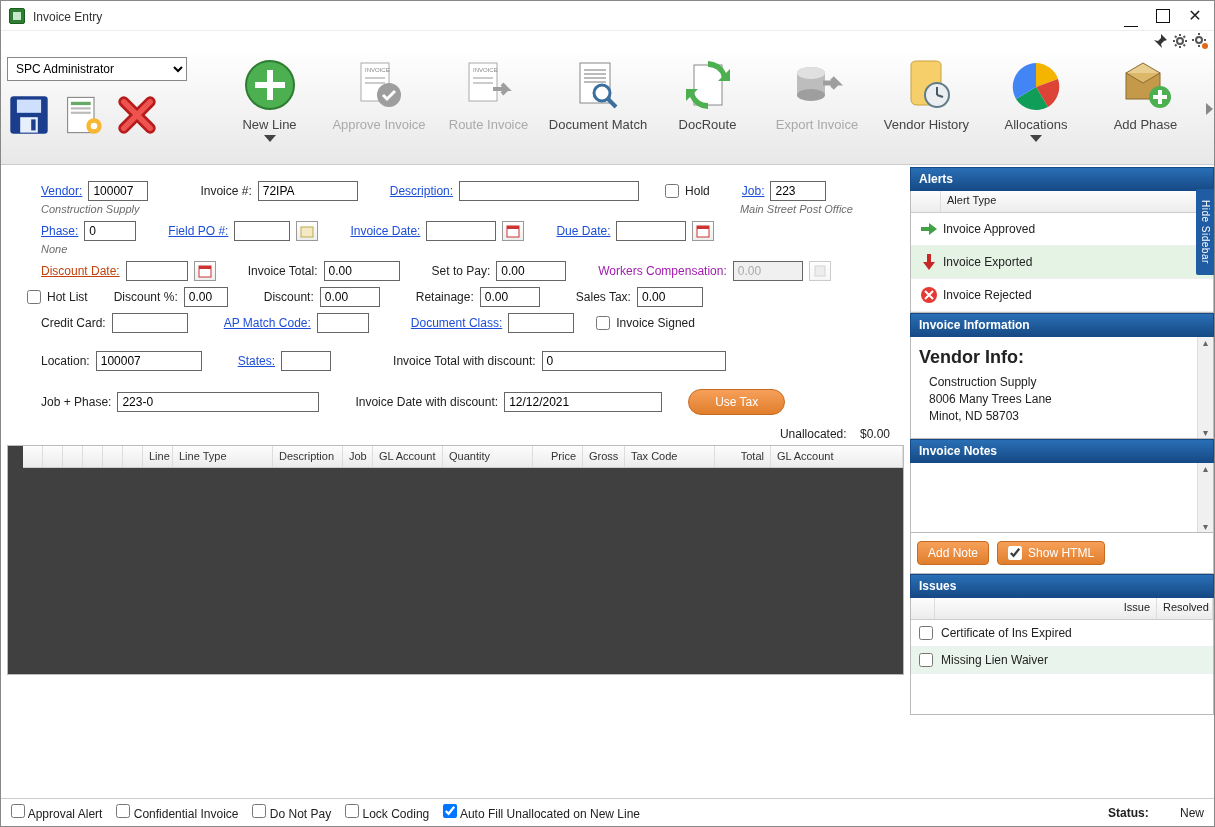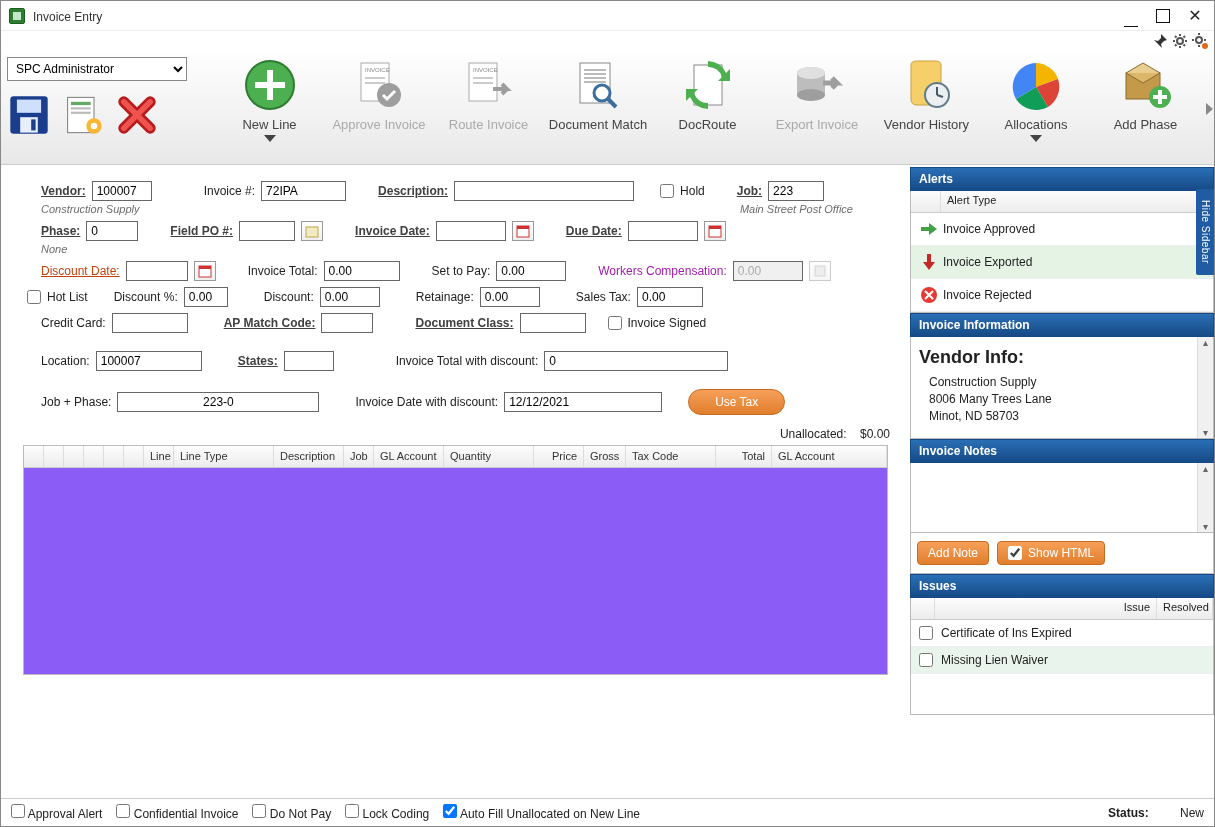--- a/index.html
+++ b/index.html
@@ -31,32 +31,32 @@
   .toolbar .bigbtn.disabled .lbl { color:#aaa; }
   .toolbar .bigbtn svg { width:56px; height:56px; }
   .toolbar .arrowdown { position:absolute; bottom:-10px; left:50%; transform:translateX(-50%); width:0; height:0; border-left:6px solid transparent; border-right:6px solid transparent; border-top:7px solid #444;}
   .toolbar .rightarrow { position:absolute; right:1px; top:50%; transform:translateY(-50%); width:0; height:0; border-top:6px solid transparent; border-bottom:6px solid transparent; border-left:7px solid #888;}
   
   .body { flex:1; display:flex; min-height:0;}
   .main { flex:1; display:flex; flex-direction:column; padding:12px 0 0 0; position:relative; }
   .form { padding:4px 20px 0 40px; font-size:12px; }
   .row { display:flex; align-items:center; gap:6px; margin-bottom:6px; flex-wrap:wrap;}
   .lbl { white-space:nowrap; }
-  .link { color:#404040; text-decoration:underline; cursor:pointer;font-weight:bold; }
+  .link { color:#1d4ed8; text-decoration:underline; cursor:pointer; }
   .red  { color:#c2410c; text-decoration:underline; cursor:pointer;}
   input[type=text].fld { height:20px; border:1px solid #666; padding:0 4px; font-size:12px; background:#fff;}
   input[type=text].ro  { background:#f0f0f0;}
   .sublabel { color:#6c6c6c; font-style:italic; font-size:11px; }
   .calbtn { width:22px; height:20px; border:1px solid #999; background:linear-gradient(#fff,#eee); display:inline-flex; align-items:center; justify-content:center;}
   .calbtn svg{ width:14px; height:14px;}
-  .selected { background:#cfe6ff;text-align:center; }
+  .selected { background:#cfe6ff; }
   .usetax { background:linear-gradient(#f7a05a,#e07e2c); color:#fff; border:1px solid #c56a1e; border-radius:14px; height:26px; padding:0 26px; font-size:12px;}
   .unalloc { text-align:right; padding:6px 20px 4px 0; font-size:12px;}
   
-  .grid { border:1px solid #bbb; margin:0 22px; height:230px; background:#8b5cf6; overflow:hidden;}
+  .grid { border:1px solid #bbb; margin:0 6px; height:230px; background:#404040; overflow:hidden;padding-left:15px;}
   .grid .ghead { display:flex; background:linear-gradient(#fdfdfd,#ececec); border-bottom:1px solid #ccc; height:22px; font-size:11px; color:#333;}
   .grid .ghead div { border-right:1px solid #ddd; padding:4px 6px; white-space:nowrap; overflow:hidden;}
   
   .sidebar { width:304px; border-left:0; display:flex; flex-direction:column; position:relative; margin-top:2px;}
   .panelhead { background:linear-gradient(#2a6fb6,#164a86); color:#fff; font-weight:600; font-size:12px; padding:4px 8px; border:1px solid #164a86;}
   .panelbody { border:1px solid #bbb; border-top:none; background:#fff; font-size:12px;}
   .alerttable .ahead { background:linear-gradient(#fdfdfd,#ececec); border-bottom:1px solid #ccc; display:flex; height:22px;}
   .alerttable .ahead div { padding:3px 6px; font-size:11px; border-right:1px solid #ddd;}
   .alertrow { display:flex; align-items:center; gap:4px; padding:6px 8px; border-bottom:1px solid #eee;}
   .alertrow.sel { background:#e4f3e4;}
@@ -245,21 +245,21 @@
 
   <div class="body">
     <div class="main">
       <div class="form">
 
         <div class="row">
           <span class="lbl link">Vendor:</span>
           <input type="text" class="fld" style="width: 60px;" value="100007">
           <span style="width:40px"></span>
           <span class="lbl">Invoice #:</span>
-          <input type="text" class="fld" style="width: 85px;" value="72IPA">
+          <input type="text" class="fld" style="width: 100px;" value="72IPA">
           <span style="width:20px"></span>
           <span class="lbl link">Description:</span>
           <input type="text" class="fld" style="width: 180px;" value="">
           <span style="width:14px"></span>
           <input type="checkbox" style="">
           <span class="lbl">Hold</span>
           <span style="width:20px"></span>
           <span class="lbl link">Job:</span>
           <input type="text" class="fld" style="width: 56px;" value="223">
         </div>

